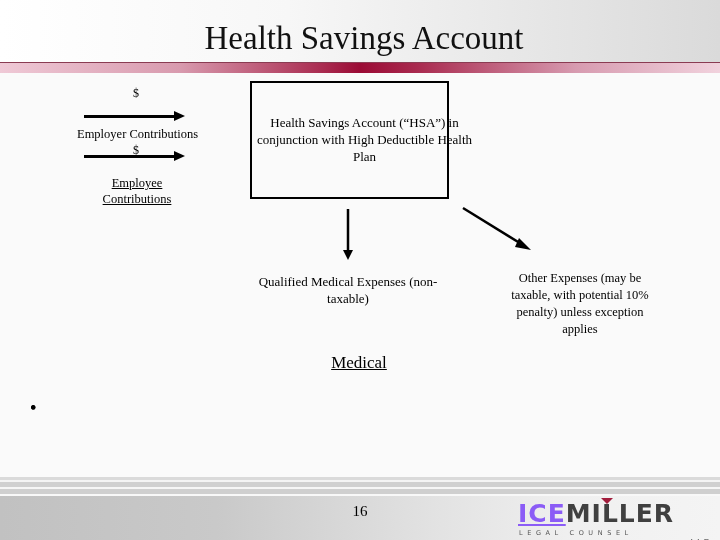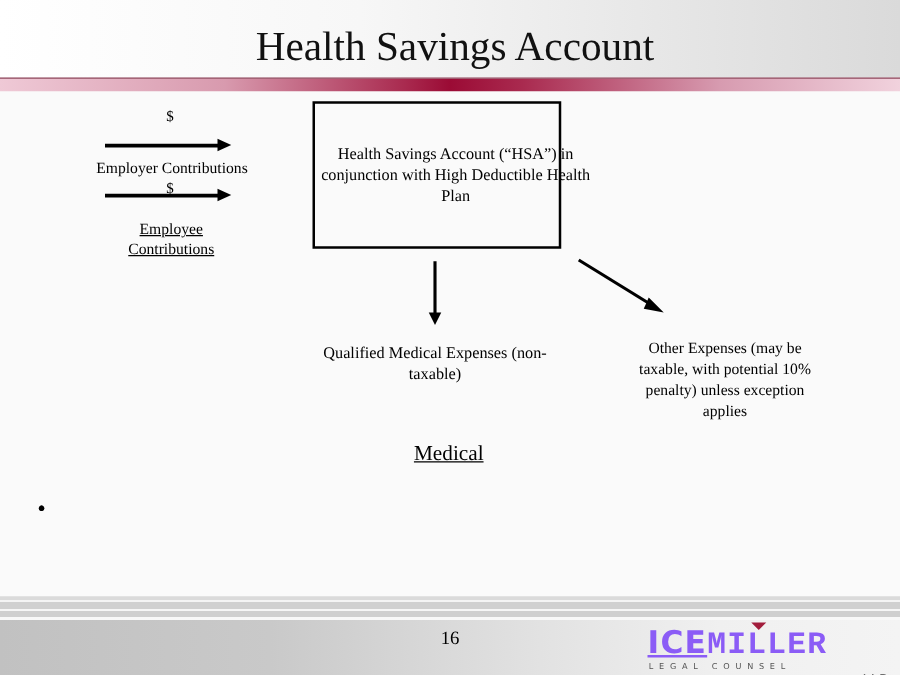--- a/index.html
+++ b/index.html
@@ -65,21 +65,21 @@
   .page-number {
     position: absolute; left: 345px; top: 503px; width: 30px; text-align: center;
     font-size: 15px;
   }
   .logo { position: absolute; left: 518px; top: 497px; width: 200px; height: 43px; }
   .logo-main {
     position: absolute; left: 0; top: 3px; font-family: "DejaVu Sans", sans-serif;
     font-weight: bold; font-size: 25px; letter-spacing: 1px; line-height: 28px;
   }
   .logo-ice { color: #8b5cf6; text-decoration: underline; }
-  .logo-miller { color: #8b5cf6; font-family: Liberation Mono, monospace; }
+  .logo-miller { color: #404040; }
   .logo-llp {
     position: absolute; left: 172px; top: 16px; font-family: "DejaVu Sans", sans-serif;
     font-size: 11px; color: #6e6e6e; letter-spacing: 0.5px; margin-top: 24px;
   }
   .logo-tagline {
     position: absolute; left: 1px; top: 32px; font-family: "DejaVu Sans", sans-serif;
     font-size: 6.5px; letter-spacing: 4.6px; color: #555;
   }
   .logo-chevron {
     position: absolute; left: 83px; top: 1px; width: 0; height: 0;

